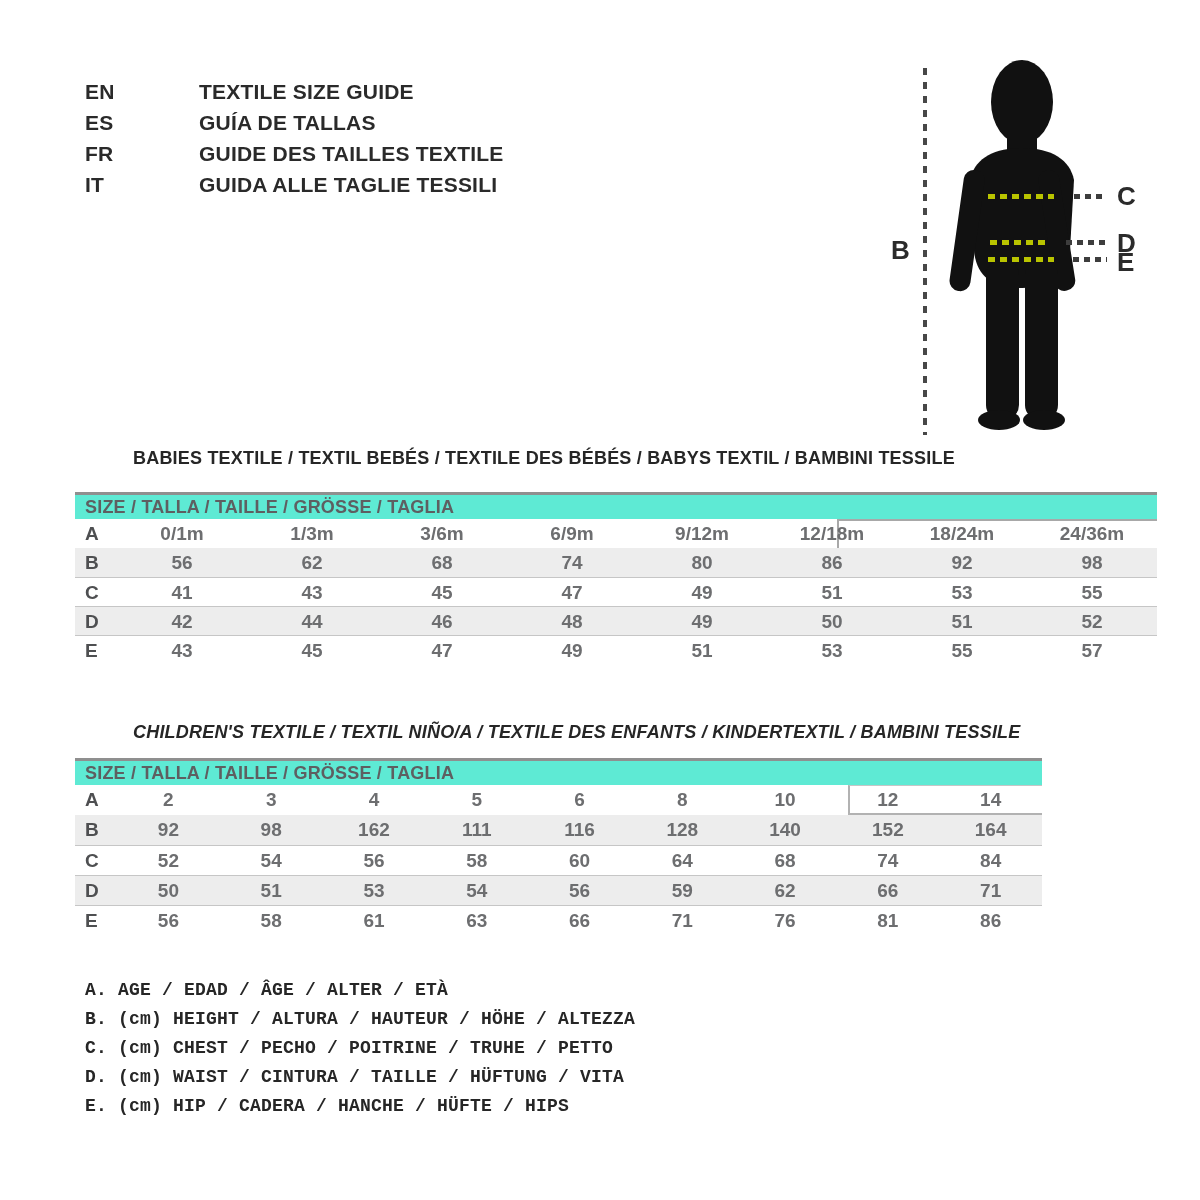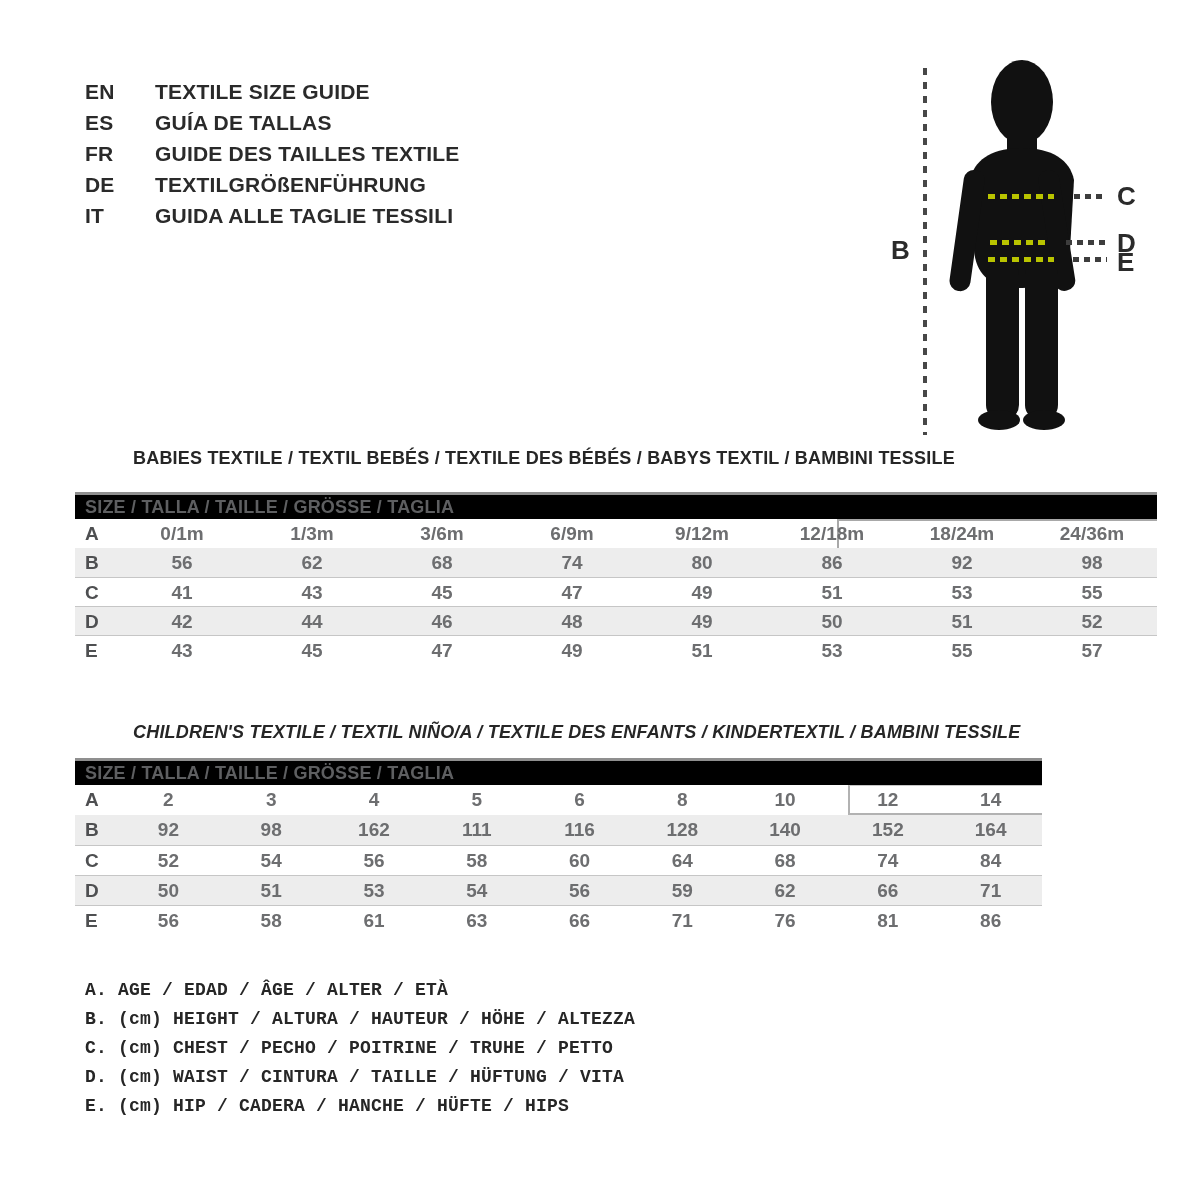--- a/index.html
+++ b/index.html
@@ -3,21 +3,21 @@
 <meta charset="utf-8">
 <style>
   html,body { margin:0; padding:0; background:#fff; }
   .page {
     position:relative; width:1200px; height:1200px; background:#ffffff;
     font-family:"Liberation Sans", sans-serif; overflow:hidden;
   }
 
   
   .lang-block { position:absolute; left:85px; top:76px; }
-  .lang-row { display:flex; height:31px; align-items:center; }
+  .lang-row { display:flex; height:31px; align-items:center;gap:44px; }
   .lang-code { width:70px; font-size:21px; font-weight:bold; color:#2a2a2a; letter-spacing:0.2px; }
   .lang-label { font-size:21px; font-weight:bold; color:#2a2a2a; letter-spacing:0.2px; white-space:nowrap; }
 
   
   .figure-svg { position:absolute; left:880px; top:50px; }
   .vdash {
     position:absolute; left:923px; top:68px; width:4px; height:367px;
     background:repeating-linear-gradient(180deg,#474747 0 7px,transparent 7px 14px);
   }
   .hdash { position:absolute; height:5px; }
@@ -26,21 +26,21 @@
   .fig-label { position:absolute; font-size:26px; line-height:20px; font-weight:bold; color:#2b2b2b; }
 
   
   .section-title {
     position:absolute; left:85px; font-size:18px; font-weight:bold;
     color:#262626; letter-spacing:0.2px; white-space:nowrap;margin-left:48px;
   }
 
   
   .thead {
-    position:absolute; left:75px; background:#000000; border-top:3px solid #8f8f8f;
+    position:absolute; left:75px; background:#5eead4; border-top:3px solid #8f8f8f;
     color:#5e5f61; font-size:18px; font-weight:bold; line-height:24px; height:27px;
     padding-left:10px; box-sizing:border-box; letter-spacing:0.2px;
   }
   .trows { position:absolute; left:75px; isolation:isolate; }
   .trow { display:flex; box-sizing:border-box; }
   .trow.shaded { background:#ededed; }
   .trow.lined { border-top:1px solid #c6c6c6; }
   .rows-babies .trow { height:29px; line-height:29px; }
   .rows-children .trow { height:30px; line-height:30px; }
   .rlabel { width:42px; padding-left:10px; box-sizing:border-box; color:#4e4f51; font-weight:bold; font-size:19px; }
@@ -64,24 +64,20 @@
       <span class="lang-code">EN</span>
       <span class="lang-label">TEXTILE SIZE GUIDE</span>
     </div>
     <div class="lang-row">
       <span class="lang-code">ES</span>
       <span class="lang-label">GUÍA DE TALLAS</span>
     </div>
     <div class="lang-row">
       <span class="lang-code">FR</span>
       <span class="lang-label">GUIDE DES TAILLES TEXTILE</span>
-    </div>
-    <div class="lang-row">
-      <span class="lang-code">DE</span>
-      <span class="lang-label">TEXTILGRÖßENFÜHRUNG</span>
     </div>
     <div class="lang-row">
       <span class="lang-code">IT</span>
       <span class="lang-label">GUIDA ALLE TAGLIE TESSILI</span>
     </div>
   </div>
 
   <svg class="figure-svg" width="260" height="390" viewBox="0 0 260 390">
     <g fill="#111111">
       <ellipse cx="142" cy="52" rx="31" ry="42"></ellipse>

